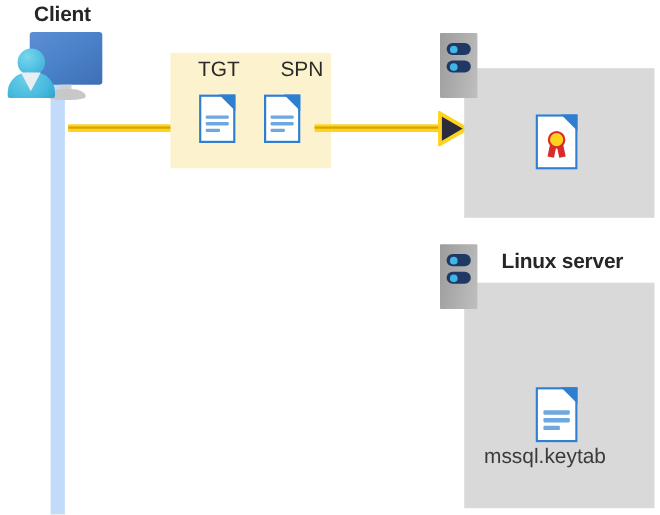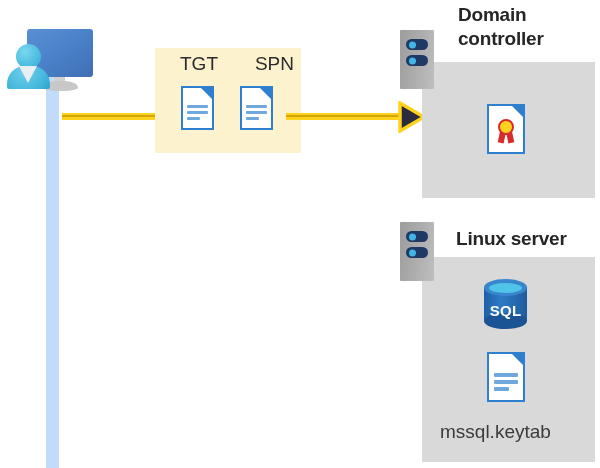--- a/index.html
+++ b/index.html
@@ -213,20 +213,21 @@
     border-top: 17px solid #e9eef2;
   }
 </style>
 </head>
 <body>
 
 <div id="canvas">
 
   <div class="abs lifeline" style="left:46px; top:72px; width:13px; height:396px;"></div>
 
+  <div class="abs title-bold" style="left:31px; top:2px;">Client</div>
 
   <div class="abs" style="left:4px; top:27px; width:92px; height:62px;">
 
     <div class="monitor-screen" style="left:23px; top:2px; width:66px; height:48px;"></div>
     <div class="monitor-neck" style="left:50px; top:50px; width:11px; height:7px;"></div>
     <div class="monitor-base" style="left:39px; top:54px; width:35px; height:10px;"></div>
 
     <div class="person-head" style="left:12px; top:17px; width:25px; height:25px;"></div>
     <div class="person-body" style="left:3px; top:39px; width:43px; height:23px;"></div>
     <div class="person-collar" style="left:15px; top:39px;"></div>
@@ -263,22 +264,20 @@
   </div>
 
   <div class="abs" style="left:398px; top:101px; width:28px; height:32px;">
     <svg width="28" height="32" viewBox="0 0 28 32">
       <polygon points="2,2 26,16 2,30" fill="#2b2b3d" stroke="#ffd21e" stroke-width="3.5" stroke-linejoin="miter"></polygon>
     </svg>
   </div>
 
   <div class="abs gray-box" style="left:422px; top:62px; width:173px; height:136px;"></div>
 
-  <div class="abs title-bold" style="left:458px; top:3px; width:140px;">Domain
-controller</div>
 
   <div class="server-icon" style="left:400px; top:30px; width:34px; height:59px;">
     <div class="server-body"></div>
     <div class="server-led" style="left:6px; top:9px; width:22px; height:11px;"></div>
     <div class="server-led" style="left:6px; top:25px; width:22px; height:11px;"></div>
   </div>
 
   <div class="doc-icon" style="left:487px; top:104px; width:38px; height:50px;">
     <div class="doc-shape"></div>
     <div class="doc-fold"></div>
@@ -290,31 +289,24 @@
   <div class="abs gray-box" style="left:422px; top:257px; width:173px; height:205px;"></div>
 
   <div class="abs title-bold" style="left:456px; top:227px; width:150px;">Linux server</div>
 
   <div class="server-icon" style="left:400px; top:222px; width:34px; height:59px;">
     <div class="server-body"></div>
     <div class="server-led" style="left:6px; top:9px; width:22px; height:11px;"></div>
     <div class="server-led" style="left:6px; top:25px; width:22px; height:11px;"></div>
   </div>
 
-  <div class="sql-icon" style="left:484px; top:279px; width:43px; height:50px;">
-    <div class="sql-body"></div>
-    <div class="sql-bottom"></div>
-    <div class="sql-top-outer"></div>
-    <div class="sql-top-inner"></div>
-    <div class="sql-text">SQL</div>
-  </div>
 
   <div class="doc-icon" style="left:487px; top:352px; width:38px; height:50px;">
     <div class="doc-shape"></div>
     <div class="doc-fold"></div>
     <div class="doc-line" style="left:7px; top:21px; width:24px; height:4px;"></div>
     <div class="doc-line" style="left:7px; top:28px; width:24px; height:4px;"></div>
     <div class="doc-line" style="left:7px; top:35px; width:15px; height:4px;"></div>
   </div>
 
-  <div class="abs label-plain" style="left:440px; top:421px; width:150px;">mssql.keytab</div>
+  <div class="abs label-plain" style="left:440px; top:405px; width:150px;">mssql.keytab</div>
 
 </div>
 
 </body></html>

